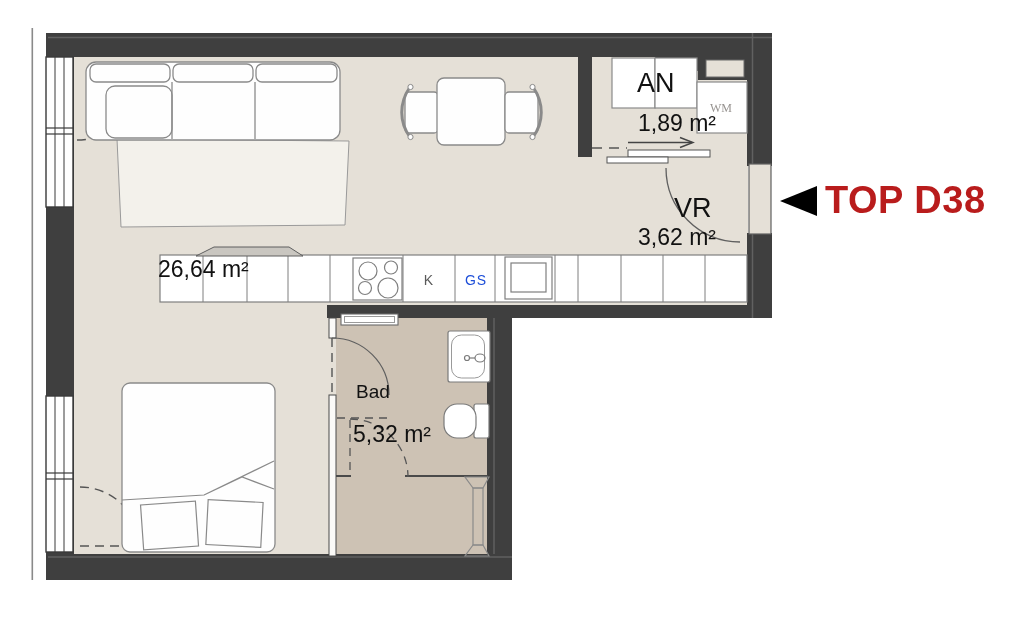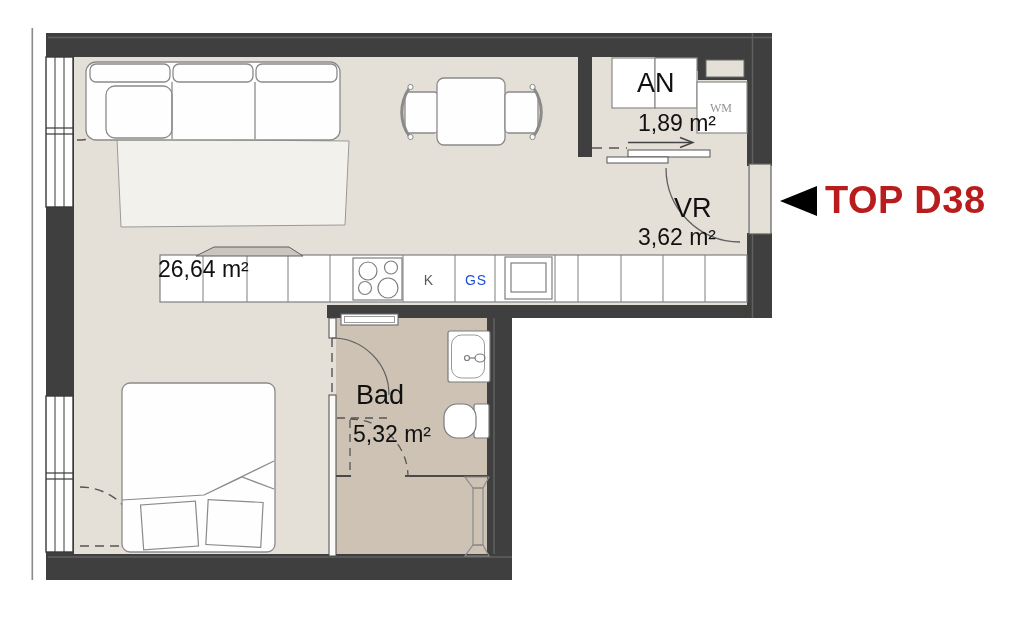--- a/index.html
+++ b/index.html
@@ -10,21 +10,21 @@
   .stage svg{position:absolute;left:0;top:0;}
   .lbl{position:absolute;color:#111;white-space:nowrap;line-height:1;}
   .room-name{font-size:25px;}
   .room-area{font-size:23px;}
   .lbl-garc-name{left:158px;top:177px;}
   .lbl-garc-area{left:158px;top:212px;margin-top:46px;}
   .lbl-an-name{left:637px;top:70px;font-size:27px;}
   .lbl-an-area{left:638px;top:112px;}
   .lbl-vr-name{left:674px;top:195px;font-size:27px;}
   .lbl-vr-area{left:638px;top:226px;}
-  .lbl-bad-name{left:356px;top:382px;font-size:27px;}
+  .lbl-bad-name{left:356px;top:382px;font-size:19px;}
   .lbl-bad-area{left:353px;top:423px;}
   .lbl-wm{left:710px;top:102px;font-size:12px;color:#979390;font-family:Liberation Serif, serif;}
   .lbl-k{left:403px;top:273px;width:52px;text-align:center;font-size:14px;color:#5a5a5a;letter-spacing:1px;}
   .lbl-gs{left:455px;top:273px;width:42px;text-align:center;font-size:14px;color:#1d4ed8;letter-spacing:1px;}
   .unit-tag{left:825px;top:181px;font-size:38px;font-weight:700;color:#b91c1c;letter-spacing:.5px;}
   .unit-arrow{
     position:absolute;left:780px;top:186px;width:0;height:0;
     border-top:15px solid transparent;border-bottom:15px solid transparent;
     border-right:37px solid #000;
   }

